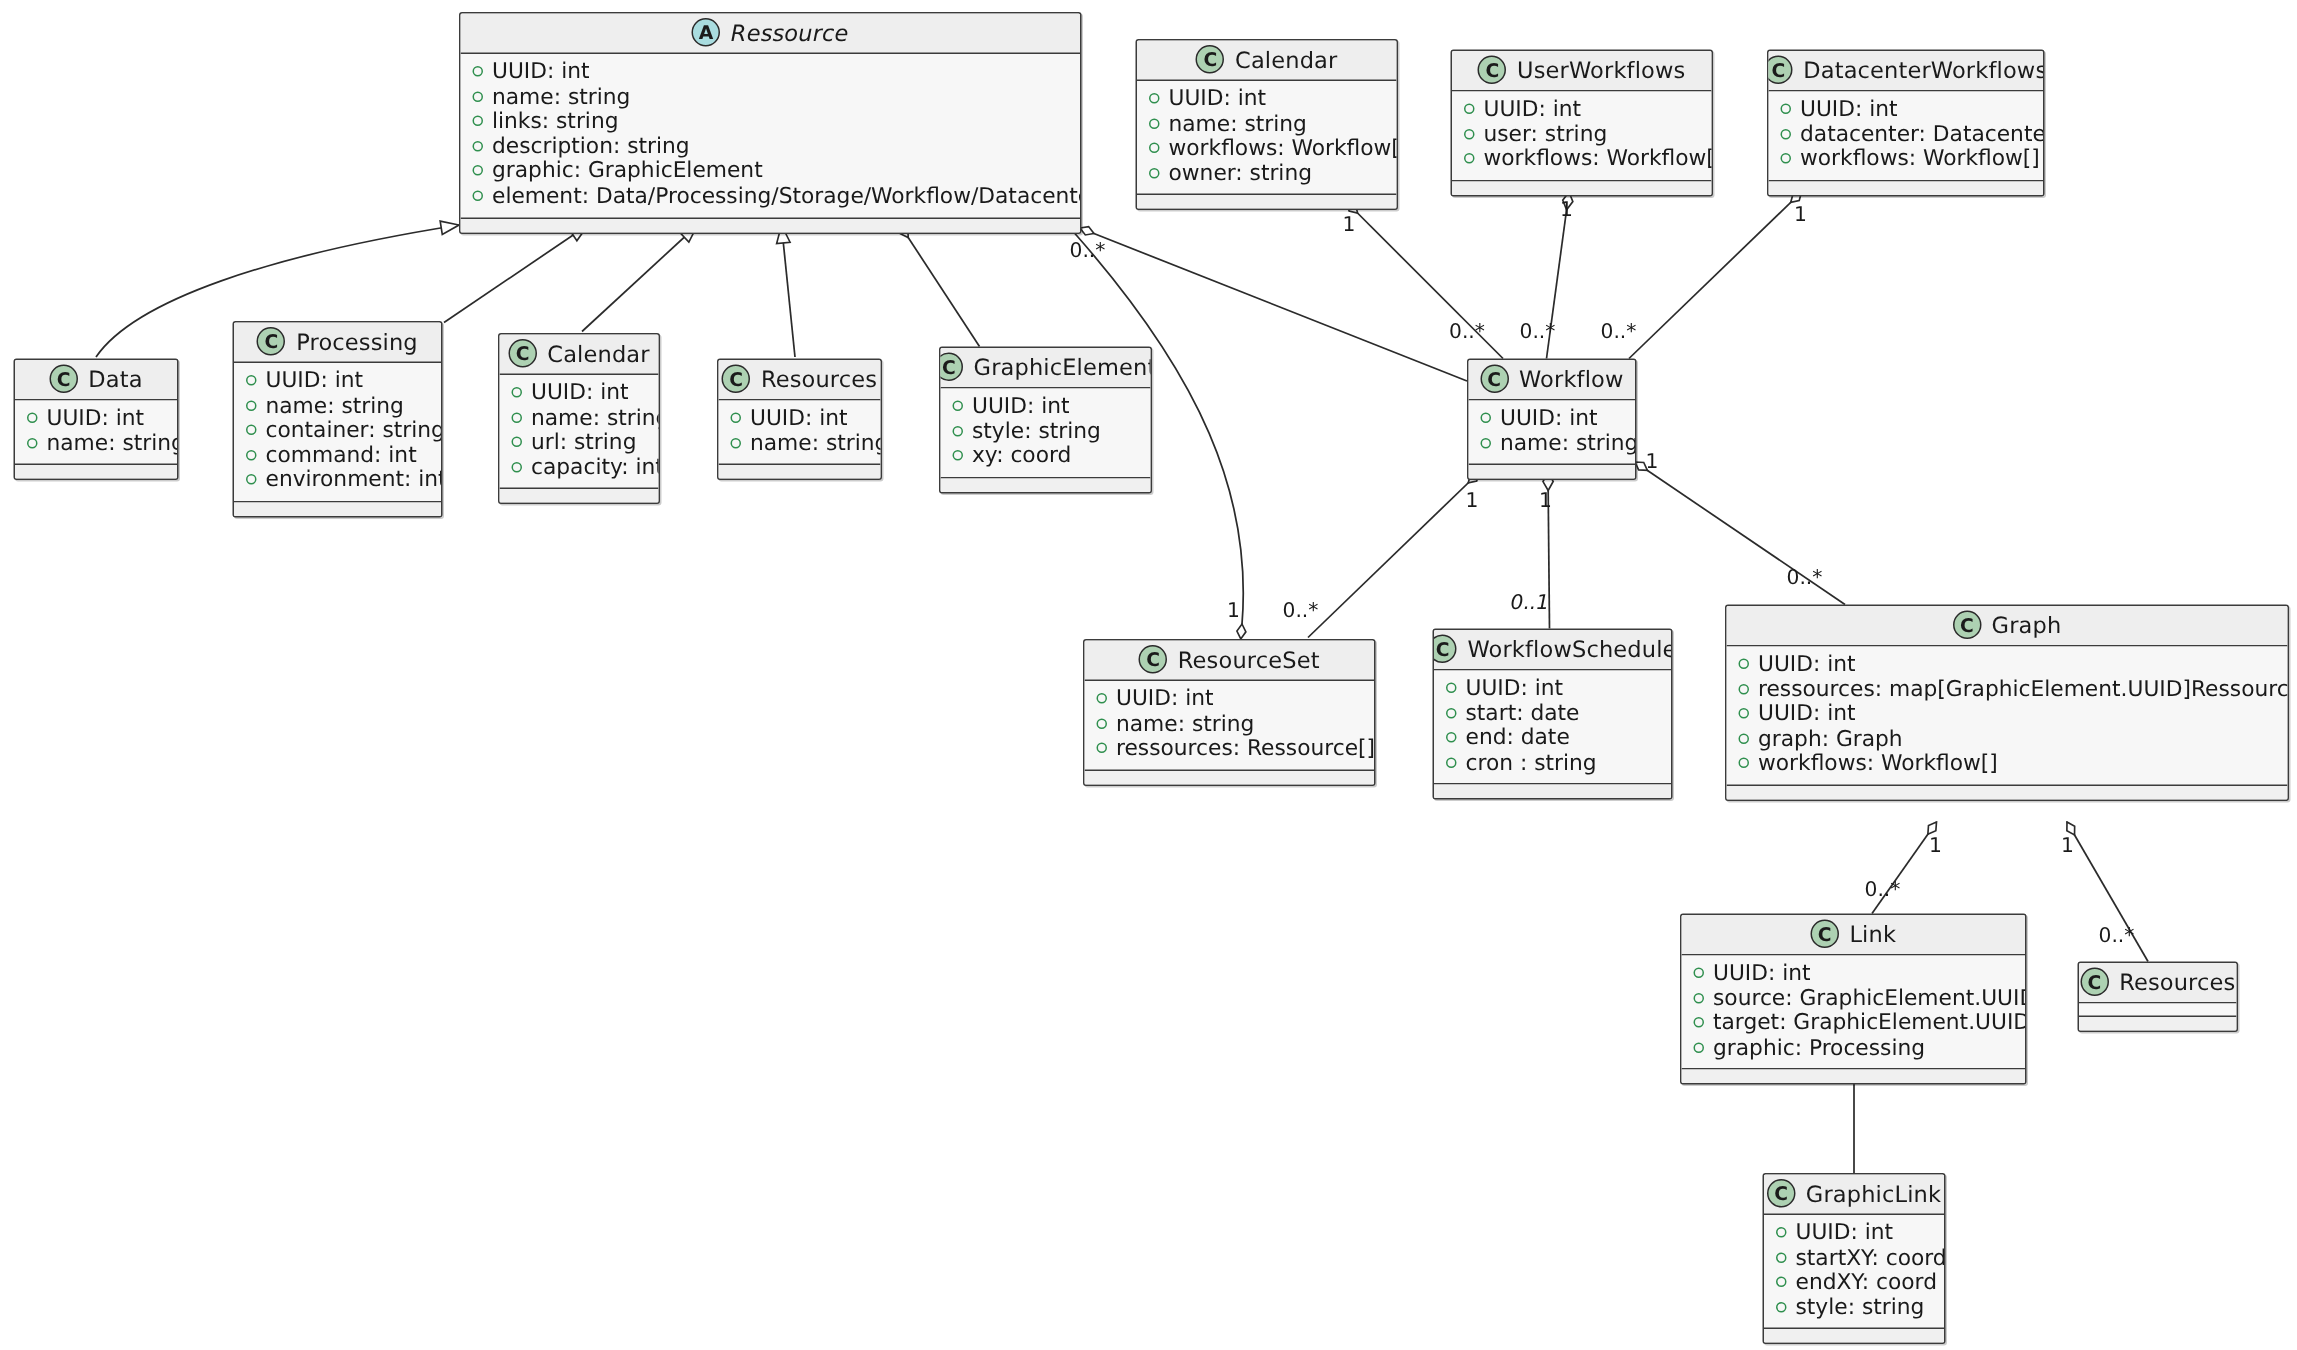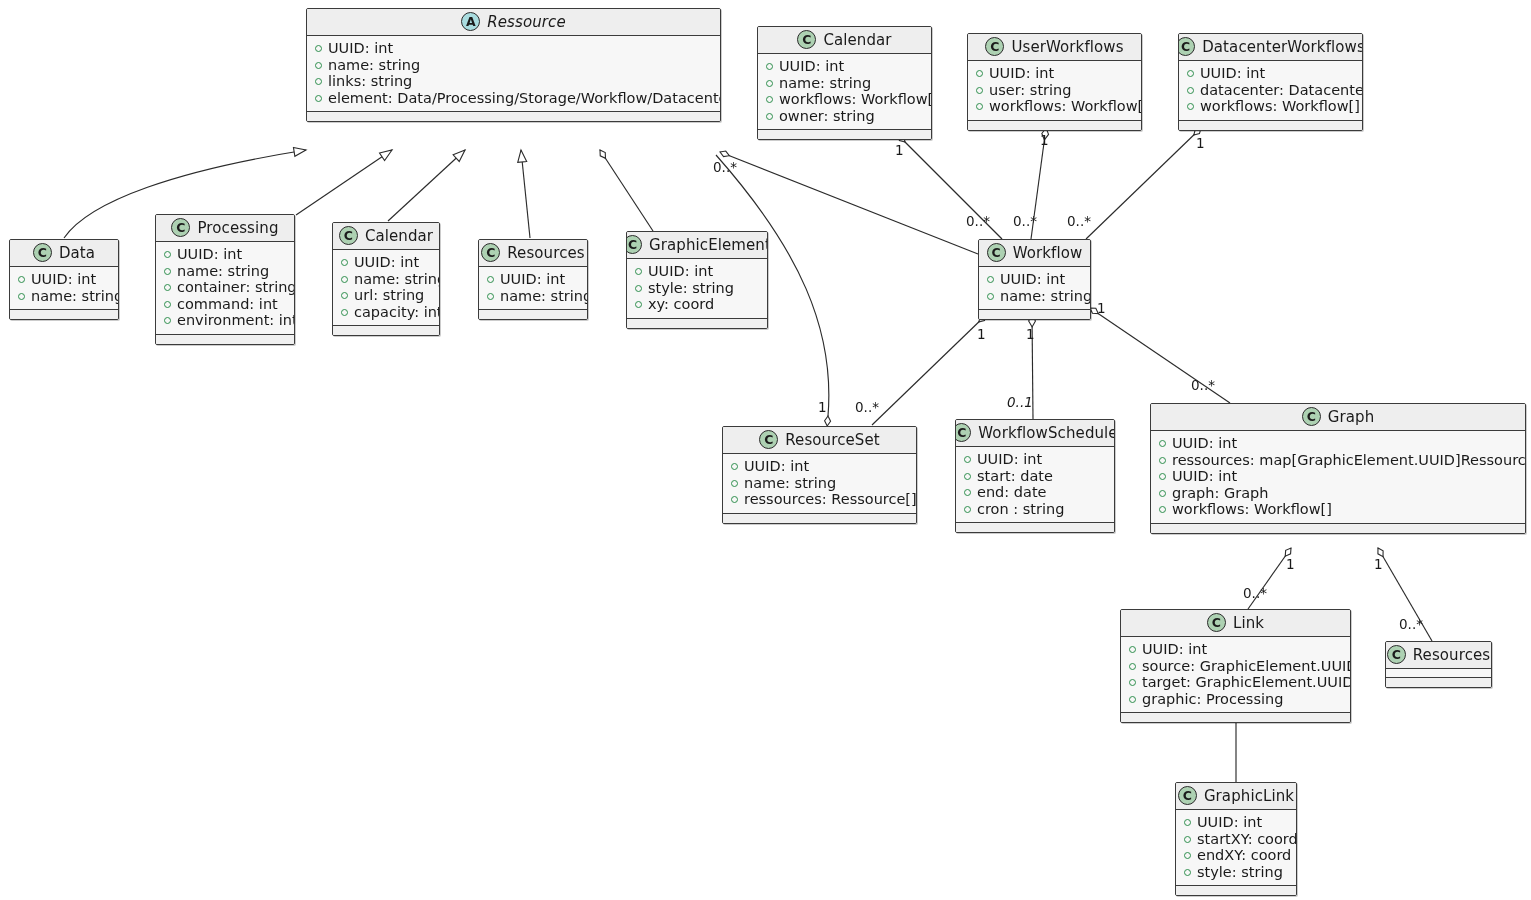--- a/index.html
+++ b/index.html
@@ -178,20 +178,28 @@
             <span class="vis-dot"></span>
             <span>UUID: int</span>
           </div>
           <div class="attr-row">
             <span class="vis-dot"></span>
             <span>name: string</span>
           </div>
           <div class="attr-row">
             <span class="vis-dot"></span>
             <span>links: string</span>
+          </div>
+          <div class="attr-row">
+            <span class="vis-dot"></span>
+            <span>description: string</span>
+          </div>
+          <div class="attr-row">
+            <span class="vis-dot"></span>
+            <span>graphic: GraphicElement</span>
           </div>
           <div class="attr-row">
             <span class="vis-dot"></span>
             <span>element: Data/Processing/Storage/Workflow/Datacenter</span>
           </div>
         </div>
         <div class="cls-methods"></div>
       </div>
       <div class="uml-class" style="left: 757px; top: 26px; width: 175px;">
         <div class="cls-header">

